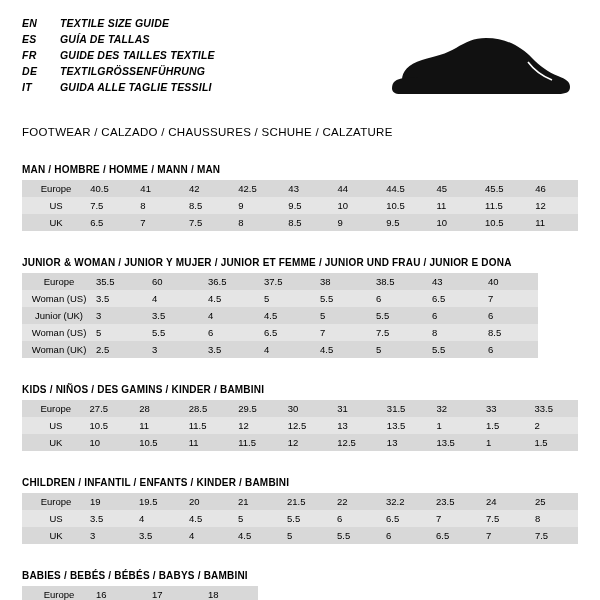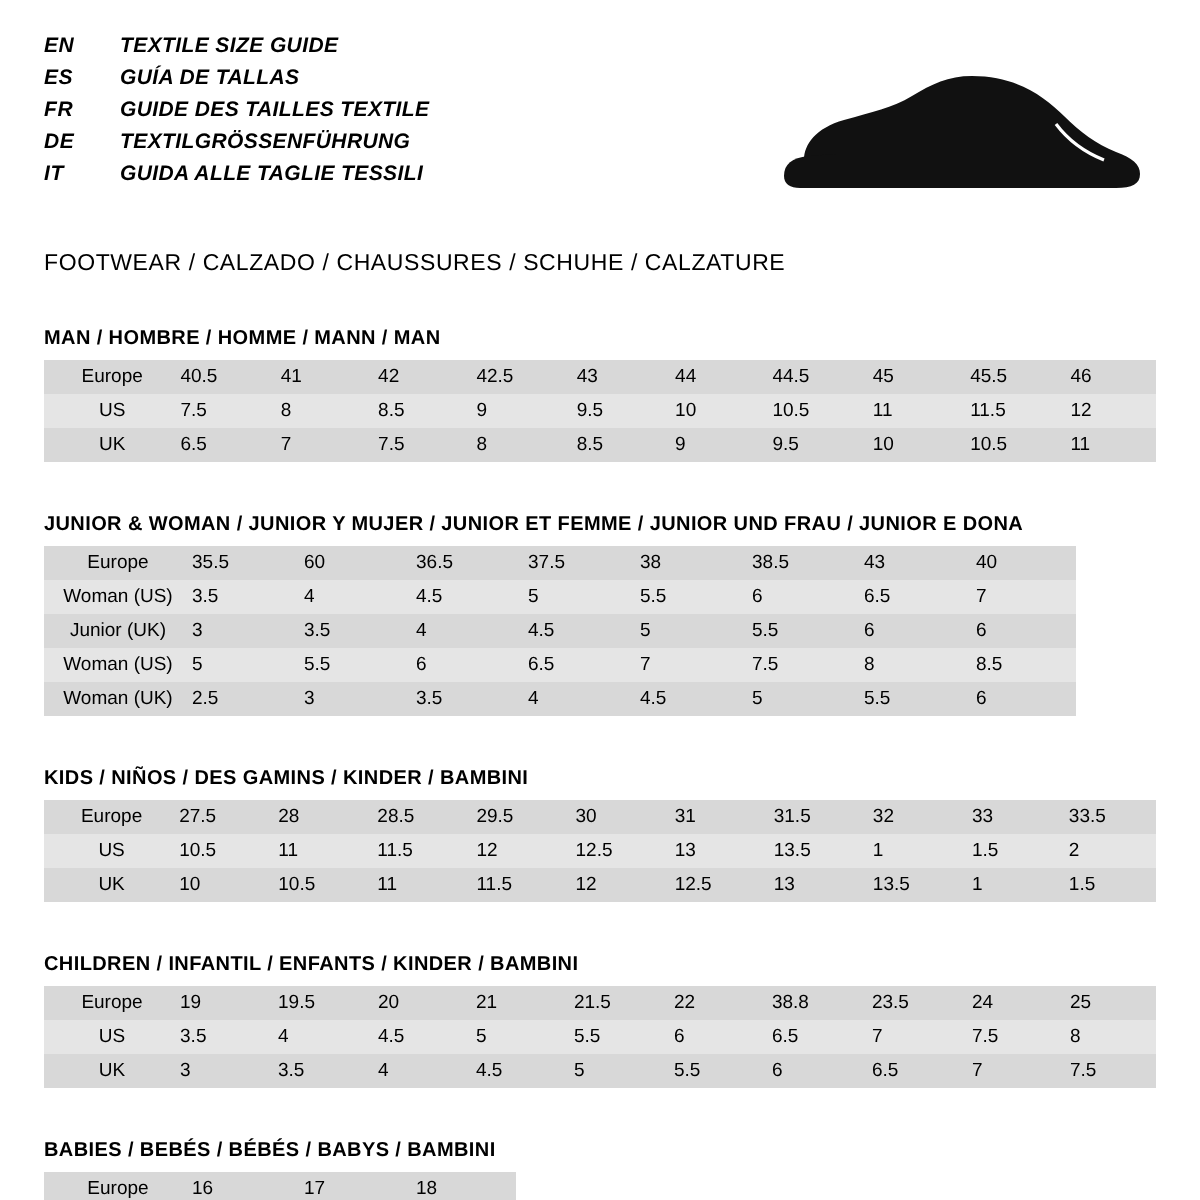--- a/index.html
+++ b/index.html
@@ -351,21 +351,21 @@
         </colgroup>
       <tbody>
         <tr class="shaded">
           <td class="rowlabel">Europe</td>
           <td class="cell">19</td>
           <td class="cell">19.5</td>
           <td class="cell">20</td>
           <td class="cell">21</td>
           <td class="cell">21.5</td>
           <td class="cell">22</td>
-          <td class="cell">38.8</td>
+          <td class="cell">32.2</td>
           <td class="cell">23.5</td>
           <td class="cell">24</td>
           <td class="cell">25</td>
         </tr>
         <tr class="plain">
           <td class="rowlabel">US</td>
           <td class="cell">3.5</td>
           <td class="cell">4</td>
           <td class="cell">4.5</td>
           <td class="cell">5</td>

